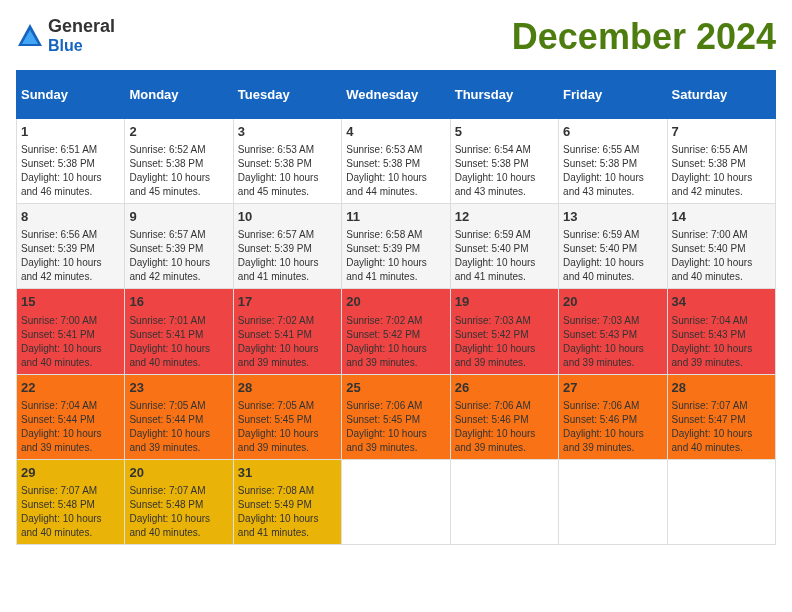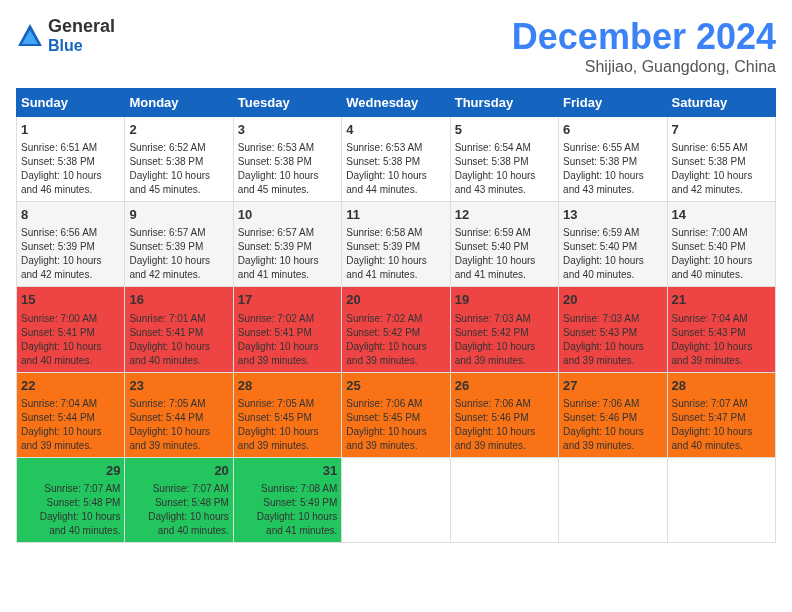--- a/index.html
+++ b/index.html
@@ -22,34 +22,34 @@
       align-items: center;
       gap: 4px;
     }
     .logo-text-general { font-size: 18px; font-weight: bold; color: #333; }
     .logo-text-blue { font-size: 16px; font-weight: bold; color: #1565c0; }
     .logo-icon {
       width: 28px;
       height: 28px;
     }
     .title-block { text-align: right; }
-    .month-title { font-size: 36px; font-weight: bold; color: #3b82f6; }
+    .month-title { font-size: 36px; font-weight: bold; color: #4d7c0f; }
     .location { font-size: 16px; color: #555; }
 
     table {
       width: 100%;
       border-collapse: collapse;
       font-size: 11px;
     }
     thead tr {
       background-color: #1565c0;
       color: #fff;
     }
     thead th {
-      padding: 6px 4px;
+      padding: 16px 4px;
       text-align: left;
       font-size: 13px;
       font-weight: bold;
       border: 1px solid #1565c0;
     }
     tbody tr {
       background: #fff;
     }
     tbody tr:nth-child(even) {
       background: #f5f5f5;
@@ -86,21 +86,20 @@
       <polygon points="14,2 26,24 2,24" fill="#1565c0"></polygon>
       <polygon points="14,8 22,22 6,22" fill="#42a5f5"></polygon>
     </svg>
     <div>
       <span class="logo-text-general">General</span><br>
       <span class="logo-text-blue">Blue</span>
     </div>
   </div>
   <div class="title-block">
     <div class="month-title">December 2024</div>
-    <div class="location">Shijiao, Guangdong, China</div>
   </div>
 </div>
 
 <table>
   <thead>
     <tr>
       <th>Sunday</th>
       <th>Monday</th>
       <th>Tuesday</th>
       <th>Wednesday</th>
@@ -189,21 +188,21 @@
         </td>
         <td>
           <span class="day-num">19</span>
           <div class="day-info">Sunrise: 7:03 AM<br>Sunset: 5:42 PM<br>Daylight: 10 hours and 39 minutes.</div>
         </td>
         <td>
           <span class="day-num">20</span>
           <div class="day-info">Sunrise: 7:03 AM<br>Sunset: 5:43 PM<br>Daylight: 10 hours and 39 minutes.</div>
         </td>
         <td>
-          <span class="day-num">21</span>
+          <span class="day-num">34</span>
           <div class="day-info">Sunrise: 7:04 AM<br>Sunset: 5:43 PM<br>Daylight: 10 hours and 39 minutes.</div>
         </td>
       </tr>
       <tr style="background: #f97316;">
         <td>
           <span class="day-num">22</span>
           <div class="day-info">Sunrise: 7:04 AM<br>Sunset: 5:44 PM<br>Daylight: 10 hours and 39 minutes.</div>
         </td>
         <td>
           <span class="day-num">23</span>
@@ -223,21 +222,21 @@
         </td>
         <td>
           <span class="day-num">27</span>
           <div class="day-info">Sunrise: 7:06 AM<br>Sunset: 5:46 PM<br>Daylight: 10 hours and 39 minutes.</div>
         </td>
         <td>
           <span class="day-num">28</span>
           <div class="day-info">Sunrise: 7:07 AM<br>Sunset: 5:47 PM<br>Daylight: 10 hours and 40 minutes.</div>
         </td>
       </tr>
-      <tr style="background: #22c55e; text-align: right;">
+      <tr style="background: #eab308;">
         <td>
           <span class="day-num">29</span>
           <div class="day-info">Sunrise: 7:07 AM<br>Sunset: 5:48 PM<br>Daylight: 10 hours and 40 minutes.</div>
         </td>
         <td>
           <span class="day-num">20</span>
           <div class="day-info">Sunrise: 7:07 AM<br>Sunset: 5:48 PM<br>Daylight: 10 hours and 40 minutes.</div>
         </td>
         <td>
           <span class="day-num">31</span>

